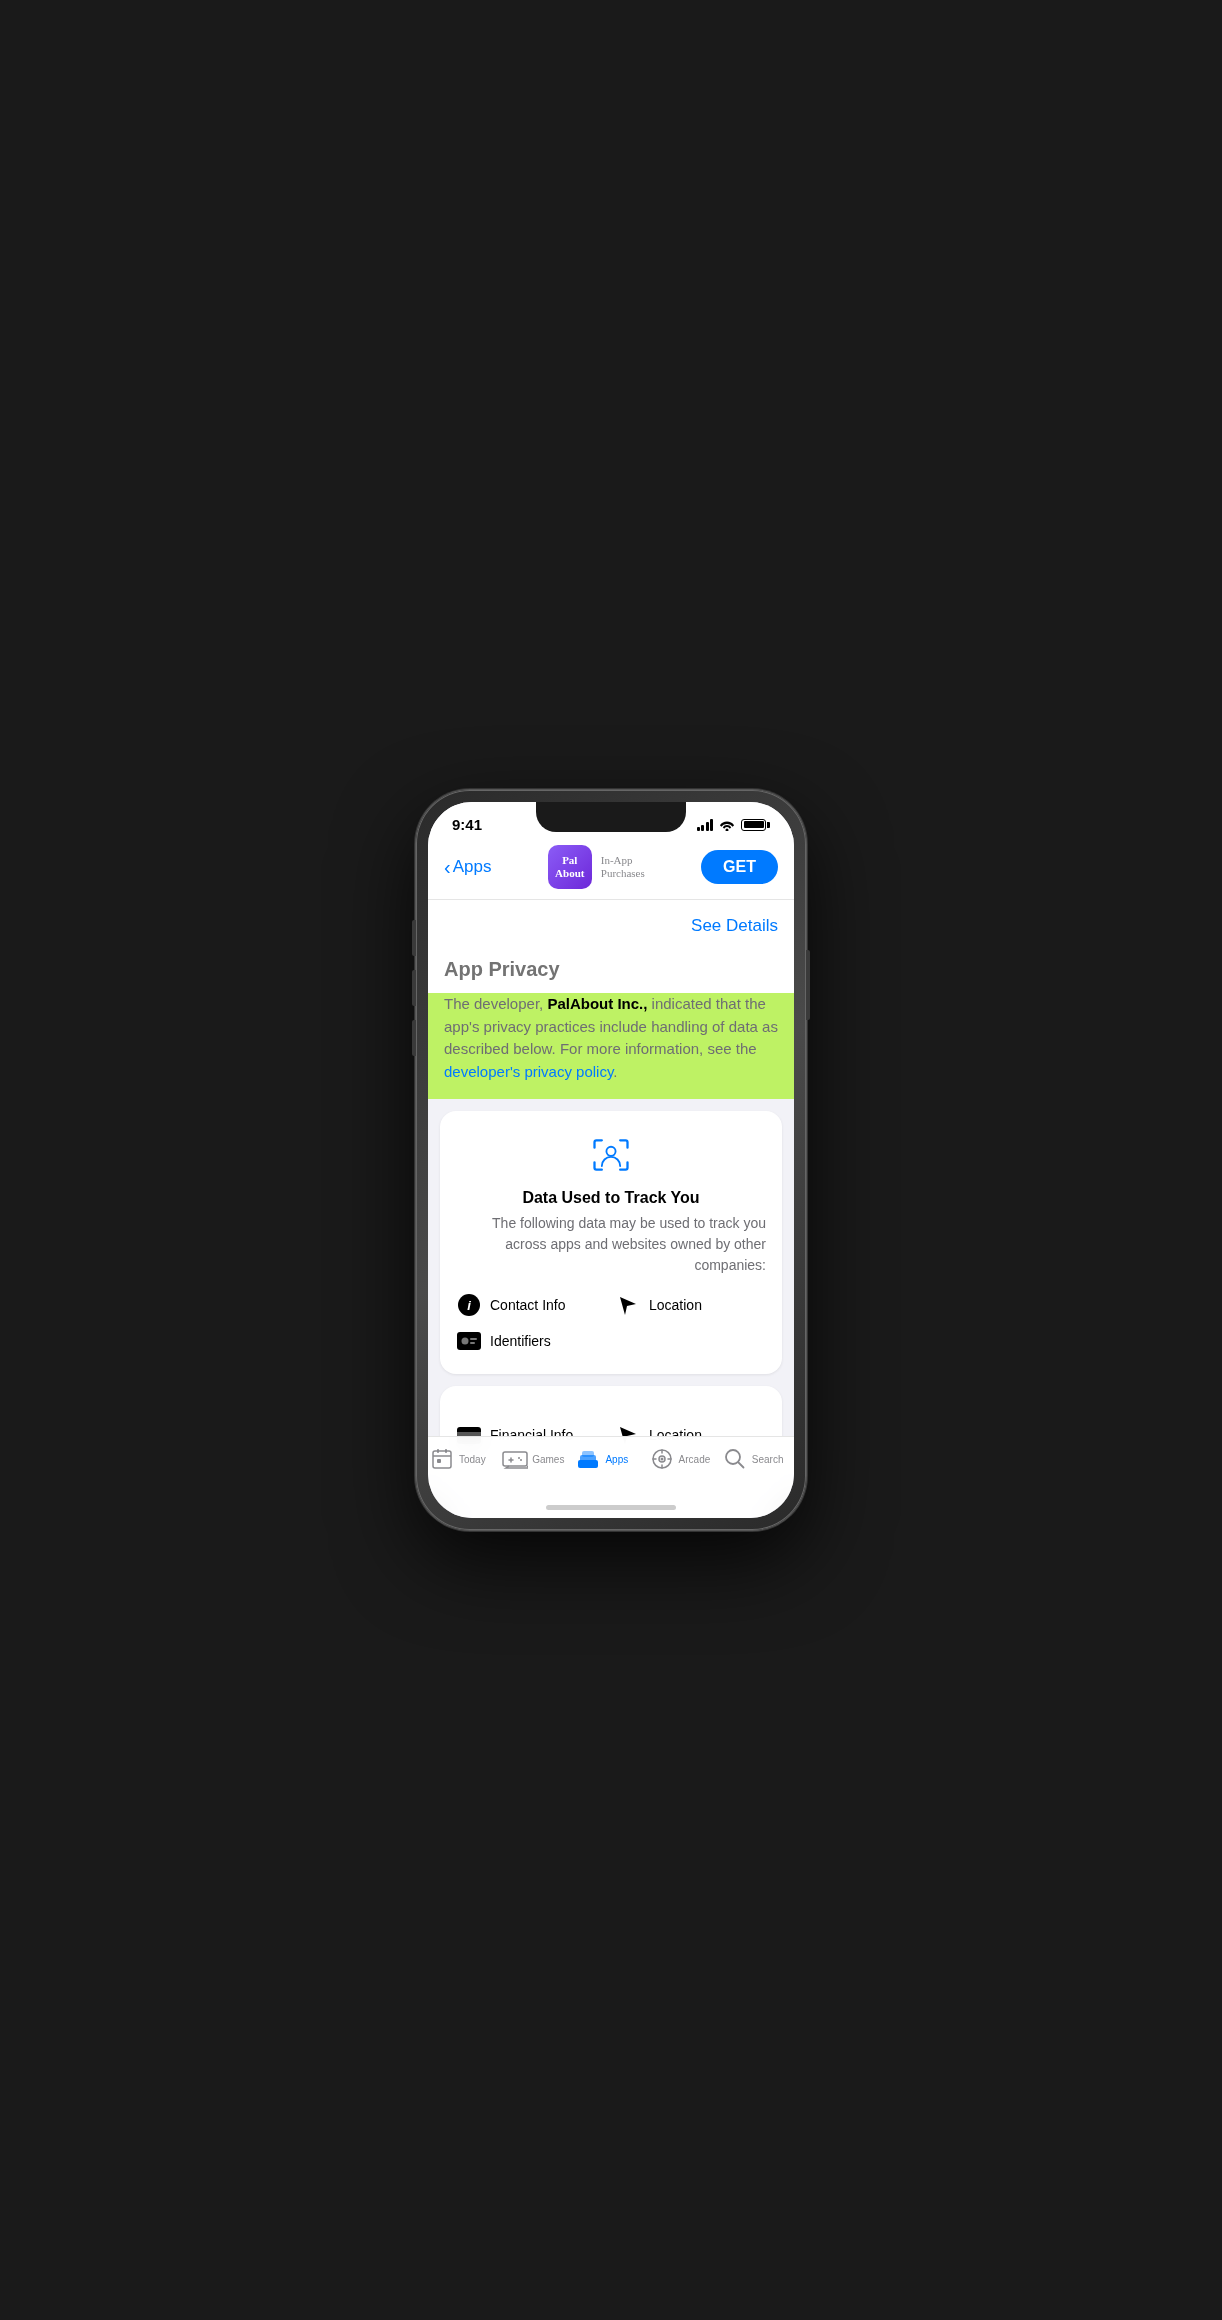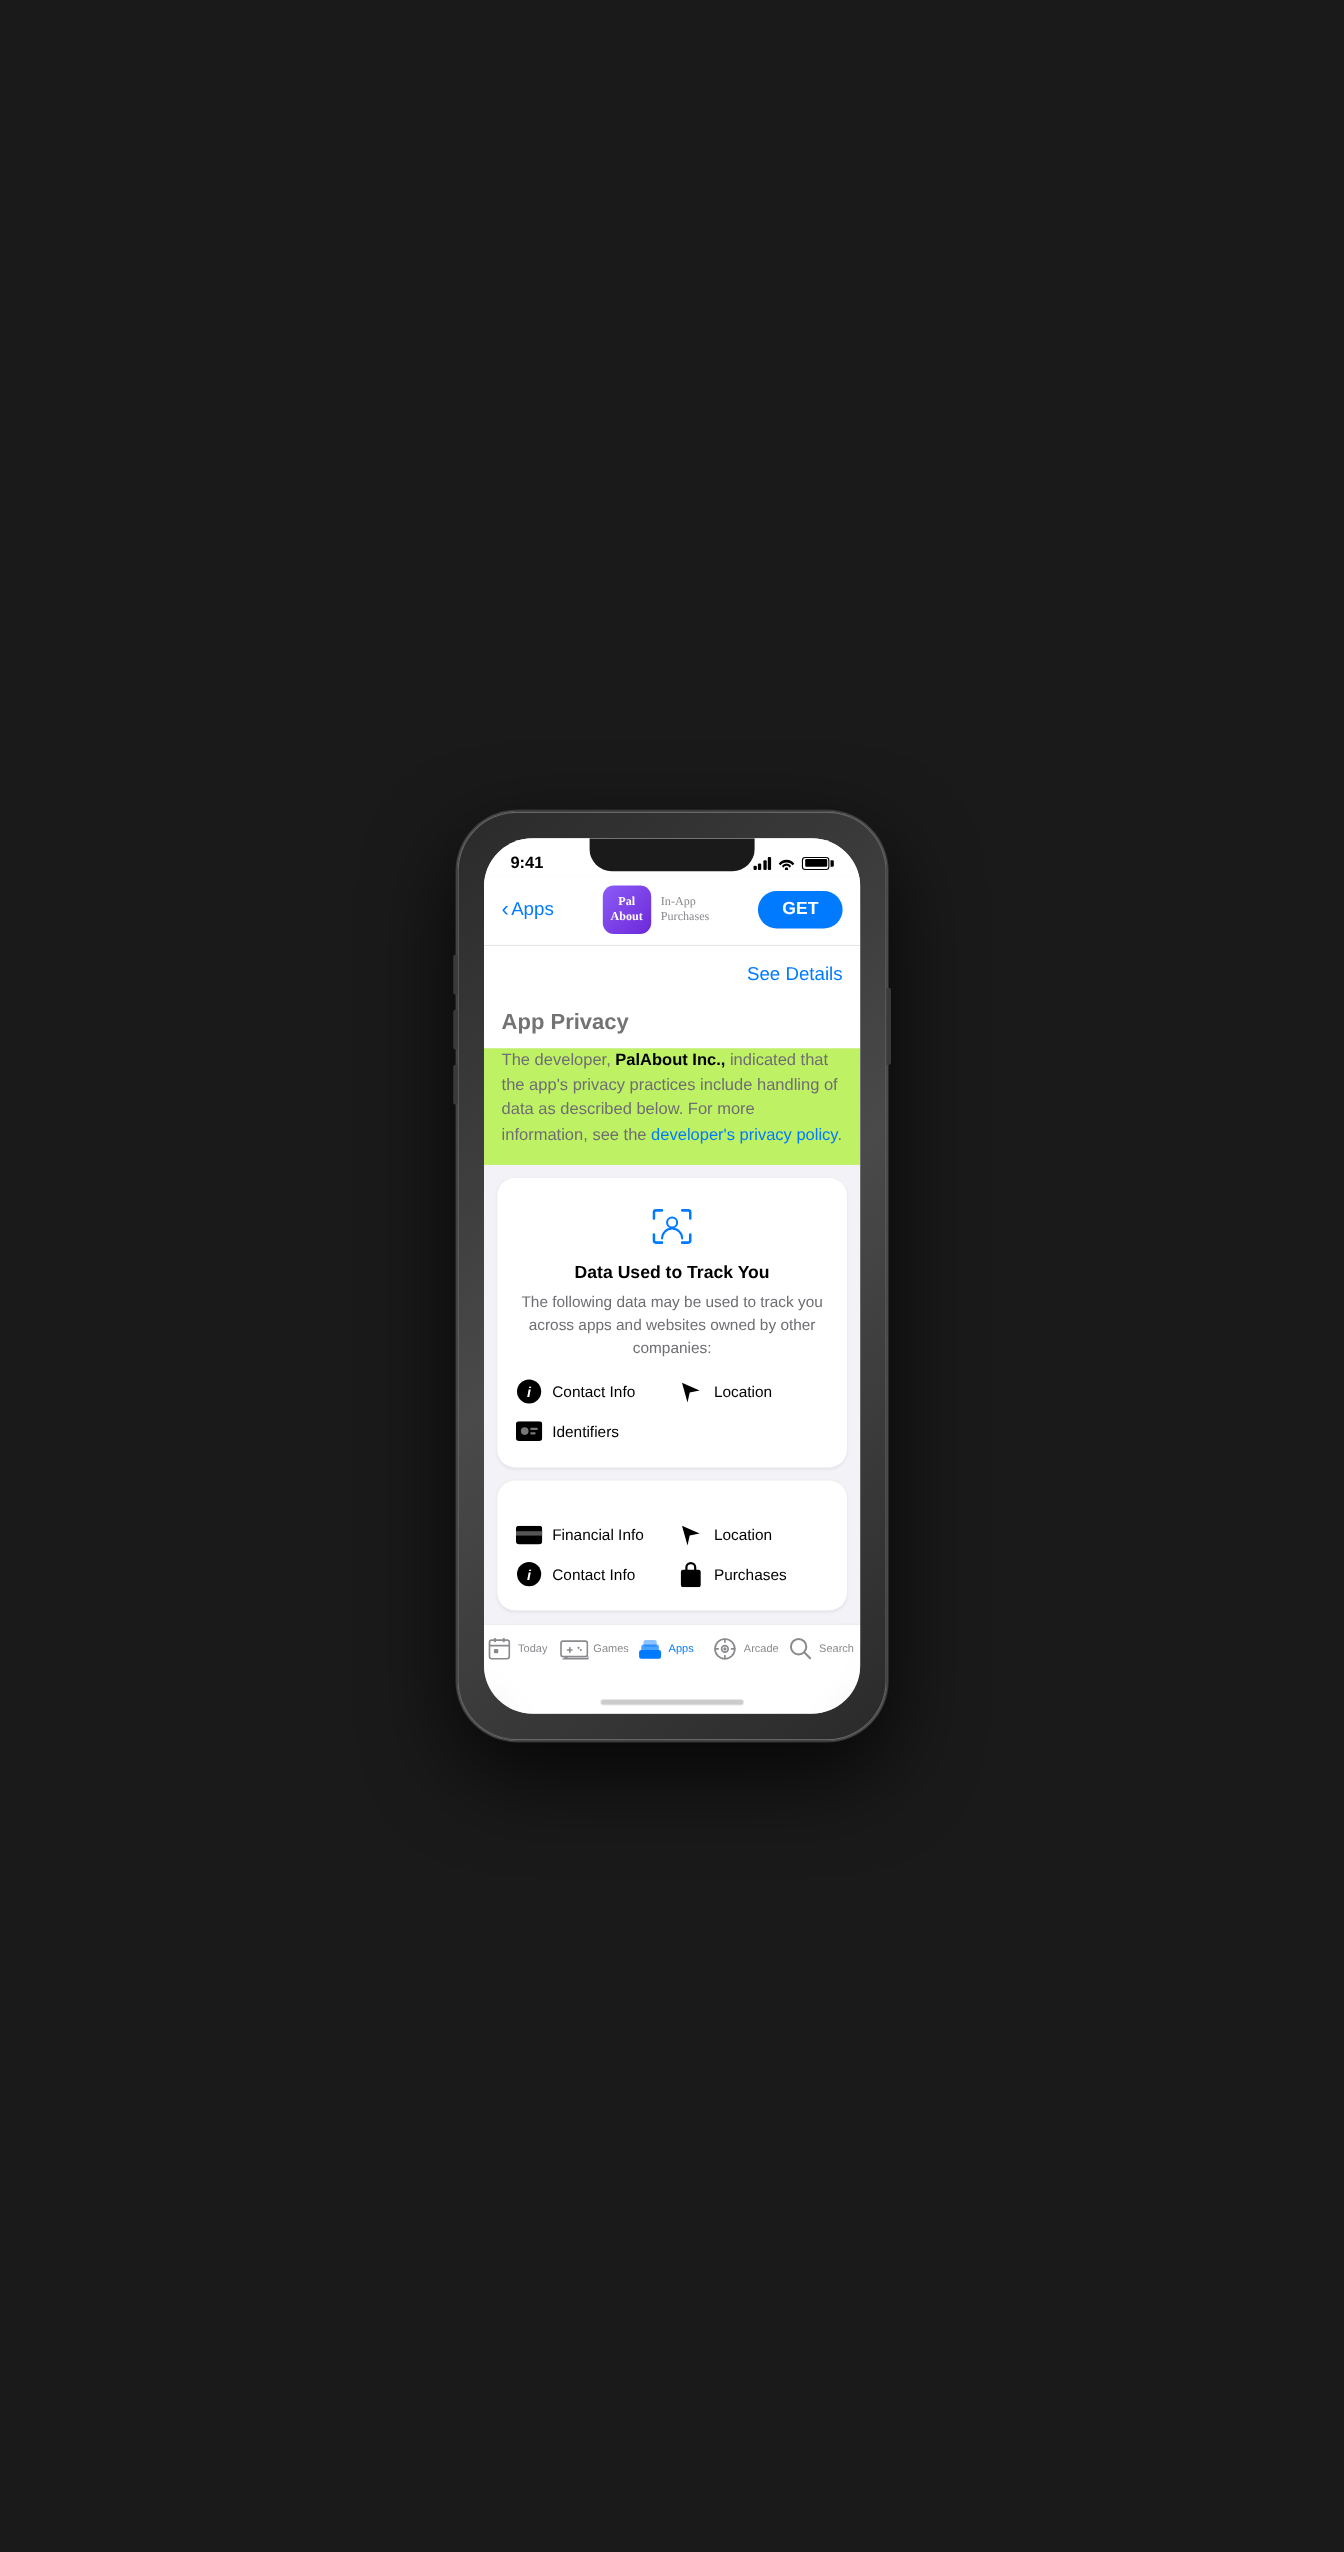--- a/index.html
+++ b/index.html
@@ -7,24 +7,24 @@
       background: #1a1a1a;
       display: flex;
       justify-content: center;
       align-items: center;
       min-height: 100vh;
       font-family: -apple-system, BlinkMacSystemFont, 'SF Pro Display', 'Helvetica Neue', sans-serif;
     }
 
     .phone-outer {
       width: 390px;
-      height: 844px;
+      height: 740px;
       background: linear-gradient(145deg, #2a2a2a, #4a4a4a, #2a2a2a);
       border-radius: 54px;
-      padding: 24px;
+      padding: 12px;
       box-shadow:
         0 0 0 1px #555,
         0 0 0 2px #333,
         inset 0 0 0 1px #666,
         0 30px 80px rgba(0,0,0,0.8);
       position: relative;
     }
 
     
     .phone-outer::before {
@@ -285,21 +285,21 @@
       font-size: 16px;
       font-weight: 700;
       color: #000;
       margin-bottom: 6px;
     }
 
     .card-description {
       font-size: 14px;
       color: #6e6e73;
       line-height: 1.5;
-      text-align: center;
+      text-align: right;
     }
 
     .card-items {
       display: grid;
       grid-template-columns: 1fr 1fr;
       gap: 10px 8px;
       margin-top: 16px;
     }
 
     .card-item {

